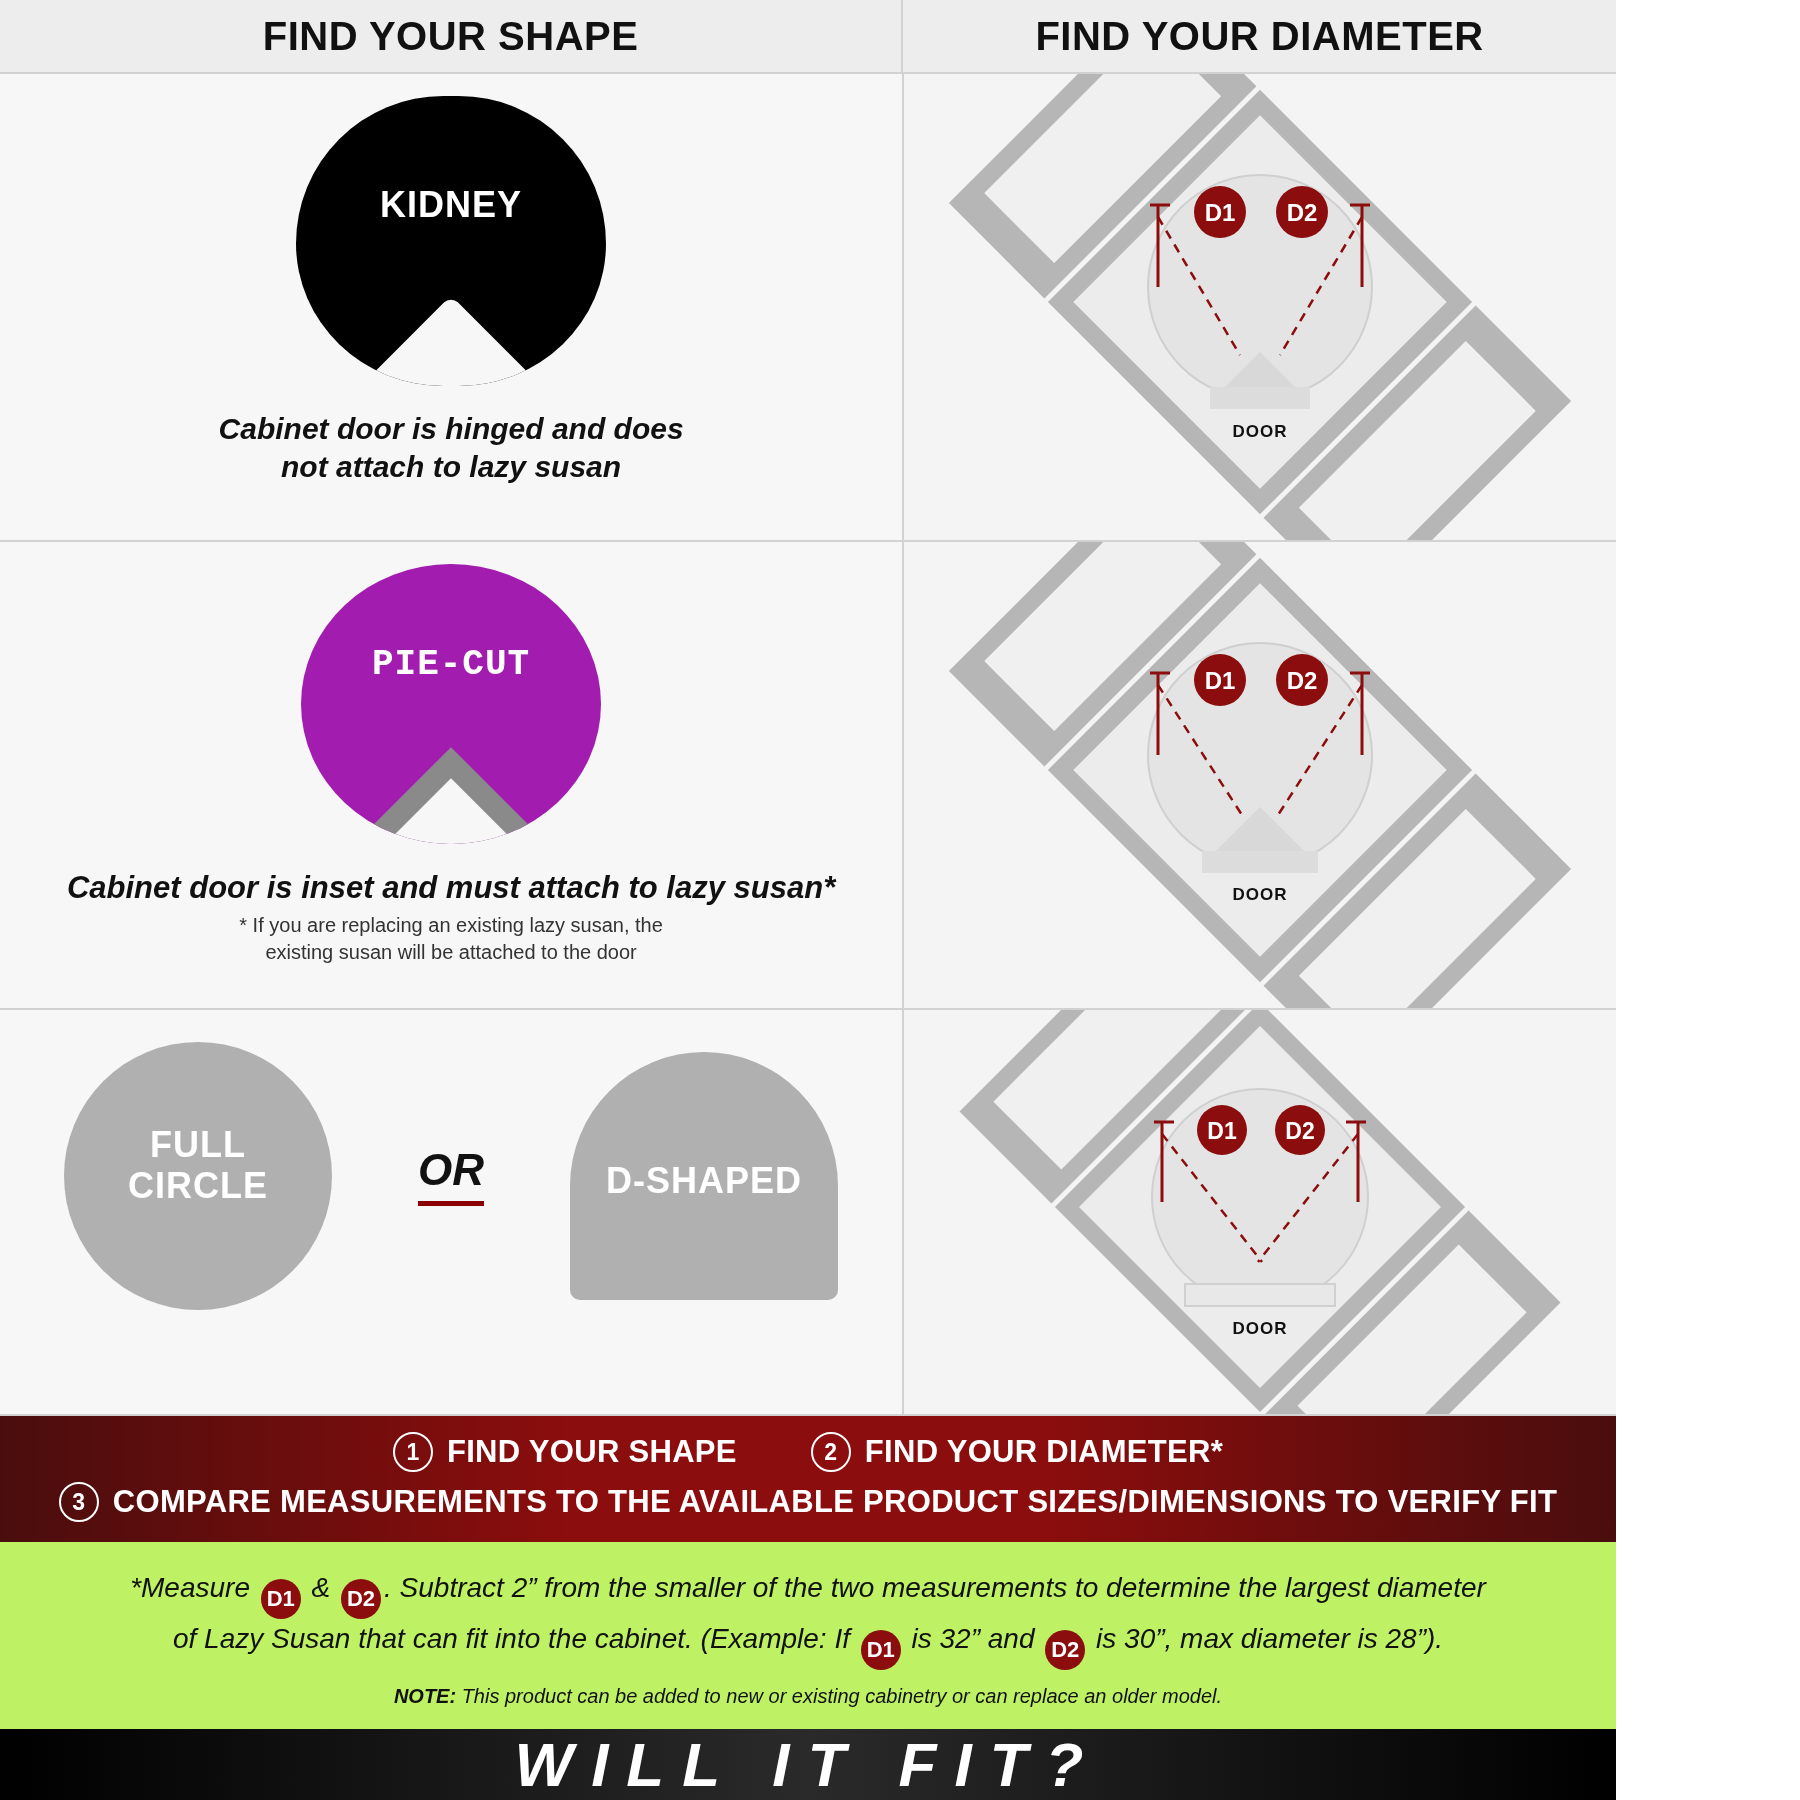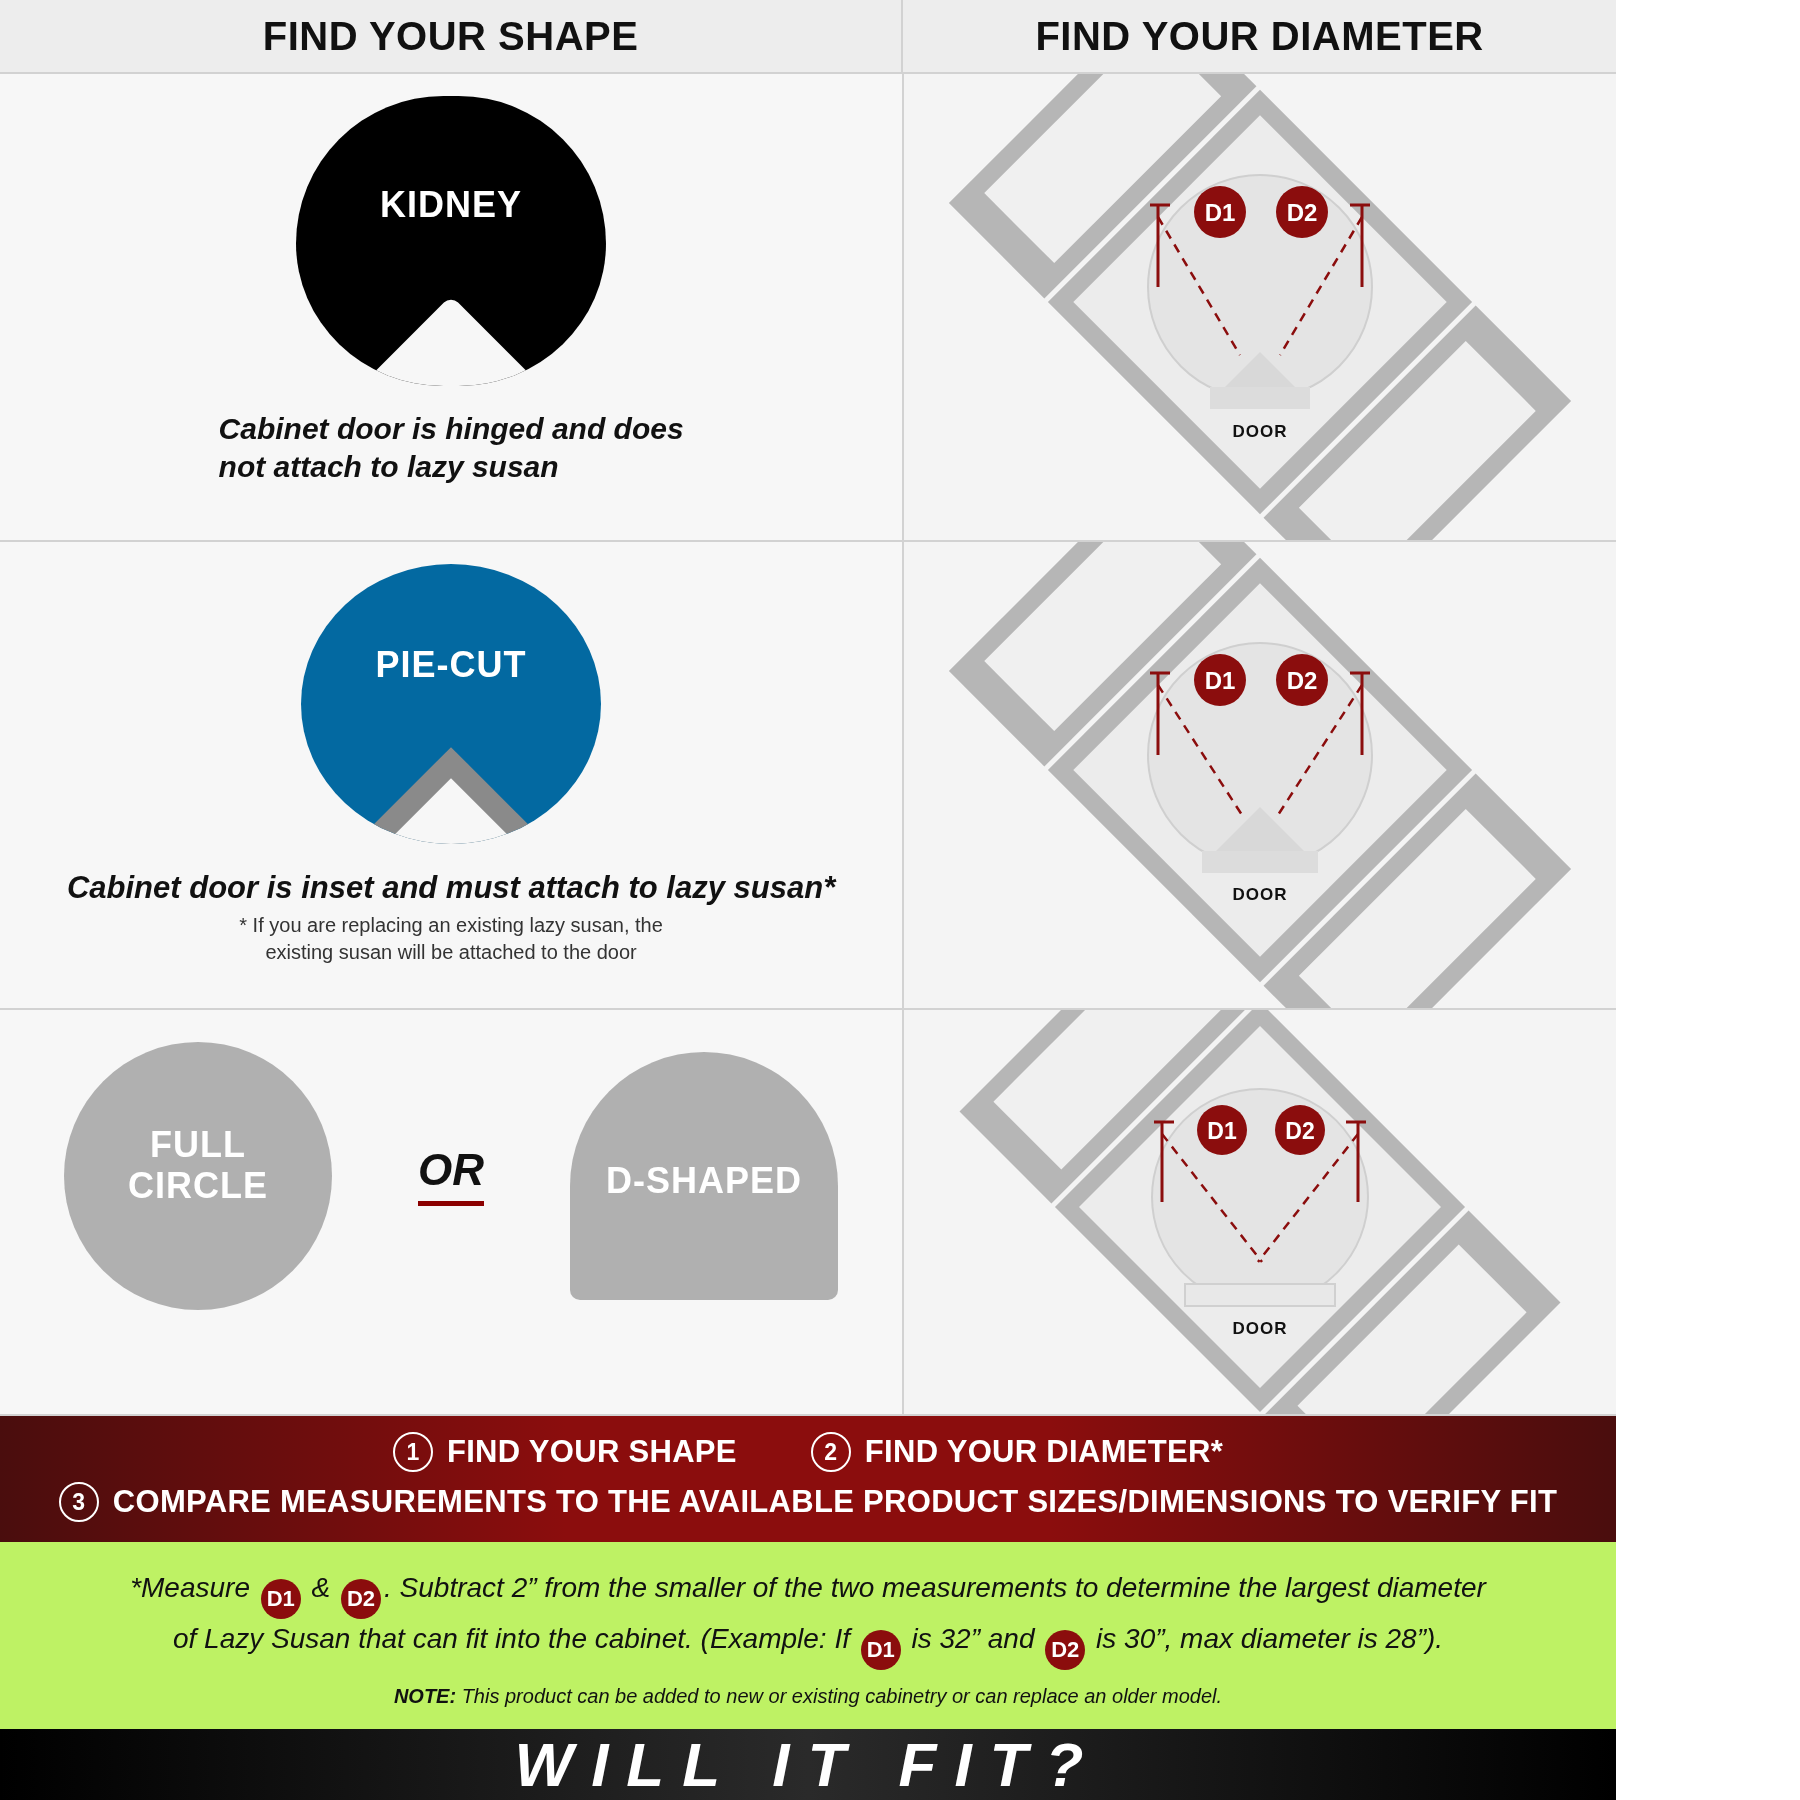--- a/index.html
+++ b/index.html
@@ -114,24 +114,25 @@
     background: #f7f7f7;
     transform: translateX(-50%) rotate(45deg);
     border-radius: 10px;
   }
   .kidney .shape-label { top: 88px; }
 
   
   .pie {
     width: 300px;
     height: 280px;
-    background: #0369a1;
+    background: #a21caf;
     border-radius: 50%;
     position: relative;
     overflow: hidden;
+    font-family: Liberation Mono, monospace;
   }
   .pie .notch {
     position: absolute;
     left: 50%;
     bottom: -48px;
     width: 120px;
     height: 120px;
     background: #8a8a8a;
     transform: translateX(-50%) rotate(45deg);
   }
@@ -176,21 +177,21 @@
     font-weight: bold;
     font-style: italic;
     color: #111;
     padding-bottom: 6px;
     border-bottom: 5px solid #8b0000;
     line-height: 1.1;
   }
 
   
   .caption {
-    text-align: left;
+    text-align: center;
     font-style: italic;
     font-weight: bold;
     font-size: 30px;
     color: #111;
     line-height: 1.28;
     margin-top: 24px;
     padding: 0 40px;
   }
   .caption.wide { font-size: 31px; padding: 0 24px; }
   .subcaption {

